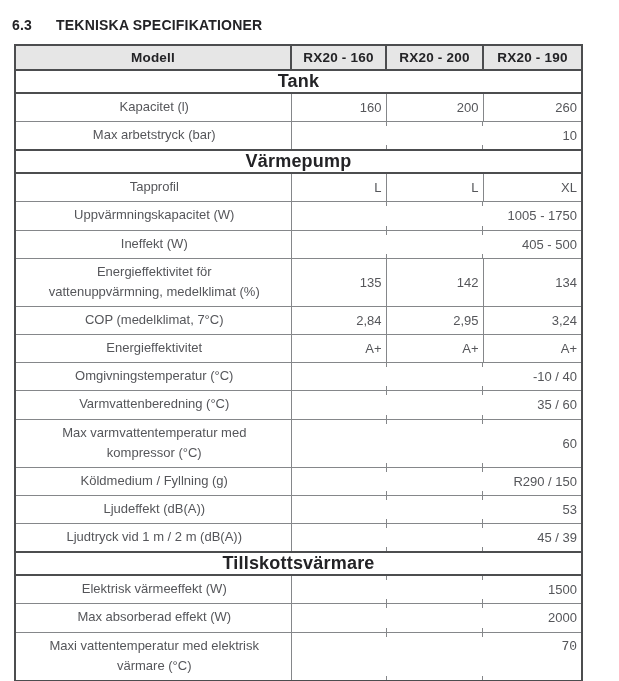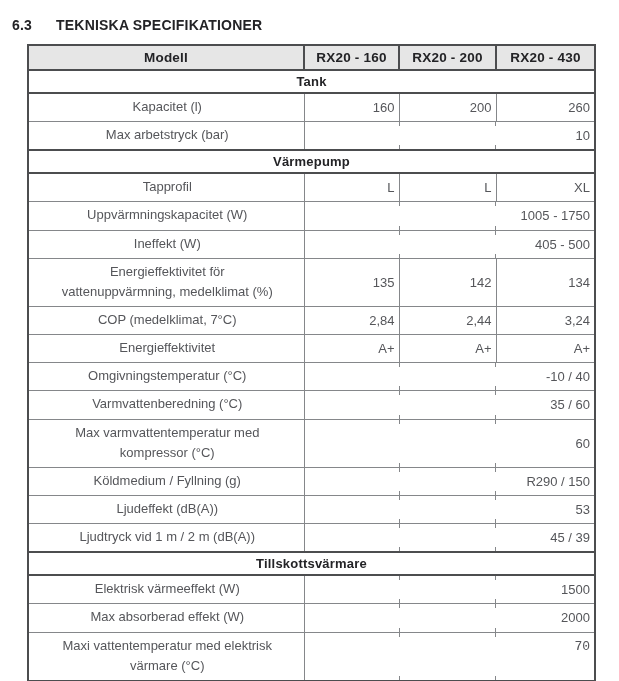--- a/index.html
+++ b/index.html
@@ -27,21 +27,21 @@
     left: 12px; top: 17px;
     font-size: 14px;
     font-weight: bold;
     color: var(--text-heading, #232326);
     letter-spacing: 0.2px;
     white-space: nowrap;
   }
   .doc-title .sec-num { display: inline-block; margin-right: 24px; }
   table.spec {
     position: absolute;
-    left: 27px; top: 44px;
+    left: 14px; top: 44px;
     width: 567px;
     border-collapse: collapse;
     table-layout: fixed;
     font-size: 13px;
     color: var(--text-body, #55565a);
   }
   table.spec, table.spec th, table.spec td {
     border: 1px solid var(--border-light, #85878a);
   }
   table.spec { border: 2px solid var(--border-strong, #4c4d4f); }
@@ -57,21 +57,21 @@
     letter-spacing: 0.2px;
   }
   
   tr.section td {
     height: 23px;
     border-top: 2px solid var(--border-strong, #4c4d4f);
     border-bottom: 2px solid var(--border-strong, #4c4d4f);
     border-left: 2px solid var(--border-strong, #4c4d4f);
     border-right: 2px solid var(--border-strong, #4c4d4f);
     text-align: center;
-    font-size: 13px;
+    font-size: 18px;
     font-weight: bold;
     color: var(--text-heading, #232326);
     background: #fff;
     letter-spacing: 0.2px;
   }
   tr.single td { height: 26px; }
   tr.double td { height: 46px; }
   td.lbl {
     text-align: center;
     padding: 3px 6px 4px 8px;
@@ -106,21 +106,21 @@
         <col style="width:95px">
         <col style="width:97px">
         <col style="width:99px">
     </colgroup>
 
     <tbody>
         <tr class="head">
       <th>Modell</th>
       <th>RX20 - 160</th>
       <th>RX20 - 200</th>
-      <th>RX20 - 430</th>
+      <th>RX20 - 190</th>
     </tr>
 
     <tr class="section">
       <td colspan="4">Tank</td>
     </tr>
     <tr class="single">
       <td class="lbl">Kapacitet (l)</td>
       <td class="val">160</td>
       <td class="val">200</td>
       <td class="val">260</td>
@@ -152,21 +152,21 @@
         <div>Energieffektivitet för</div>
         <div>vattenuppvärmning, medelklimat (%)</div>
       </td>
       <td class="val">135</td>
       <td class="val">142</td>
       <td class="val">134</td>
     </tr>
     <tr class="single">
       <td class="lbl">COP (medelklimat, 7°C)</td>
       <td class="val">2,84</td>
-      <td class="val">2,44</td>
+      <td class="val">2,95</td>
       <td class="val">3,24</td>
     </tr>
     <tr class="single">
       <td class="lbl">Energieffektivitet</td>
       <td class="val">A+</td>
       <td class="val">A+</td>
       <td class="val">A+</td>
     </tr>
     <tr class="single">
       <td class="lbl">Omgivningstemperatur (°C)</td>

